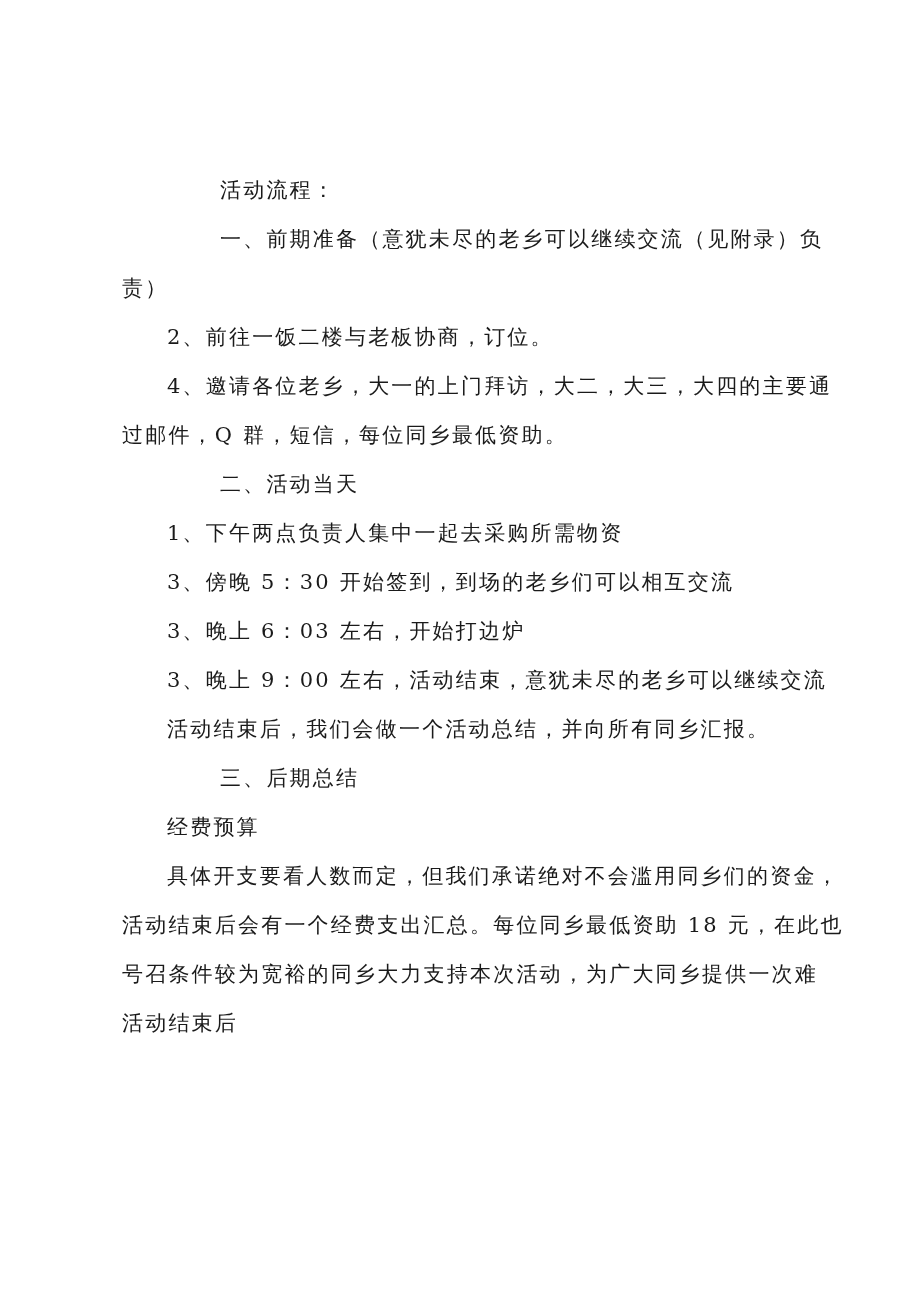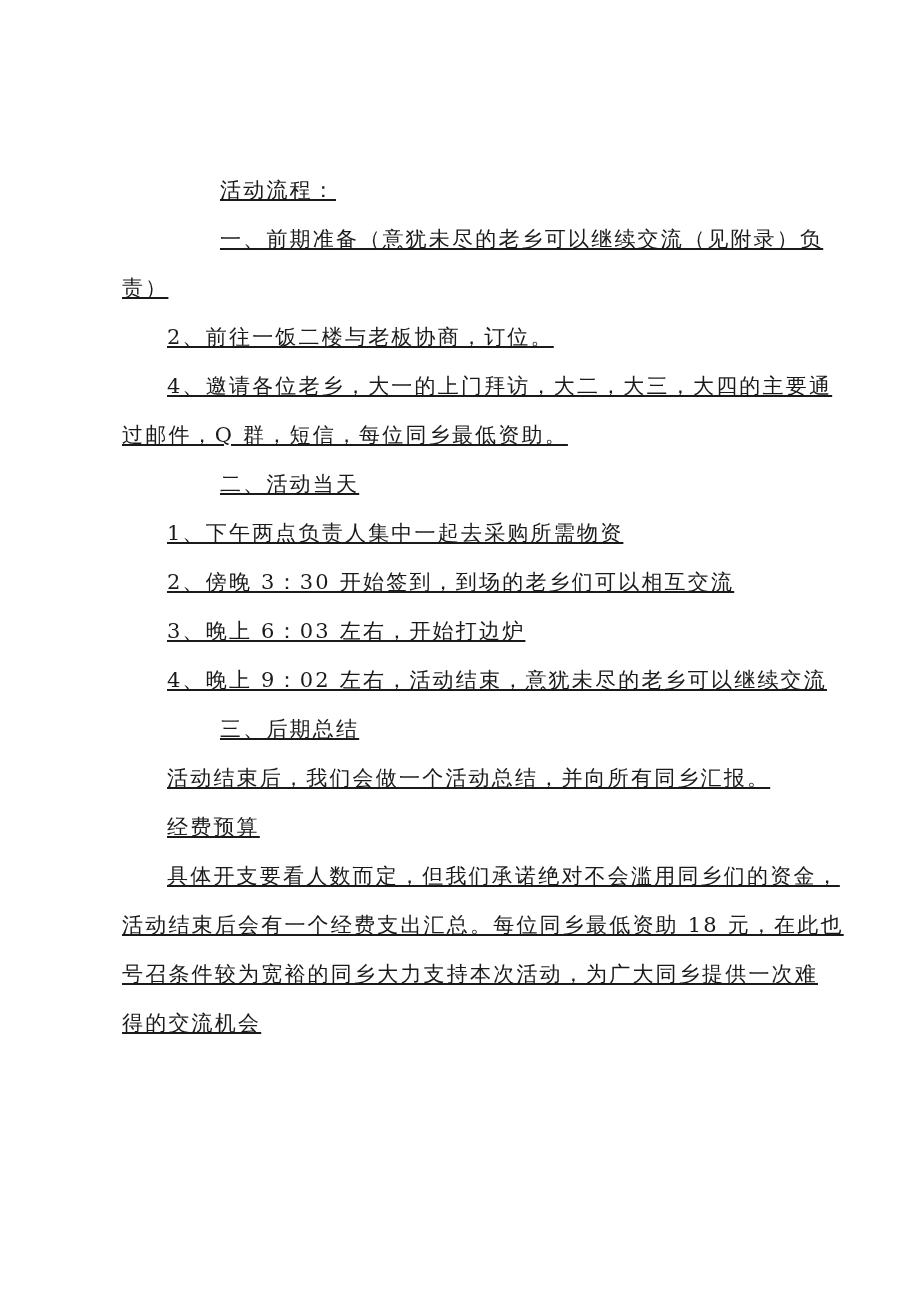--- a/index.html
+++ b/index.html
@@ -28,21 +28,20 @@
       left: 122px;
       top: 166px;
       width: 700px;
     }
     .line {
       font-size: 21px;
       line-height: 49px;
       height: 49px;
       white-space: nowrap;
       letter-spacing: 2.2px;
-      text-decoration: underline;
     }
     .ind-section { padding-left: 98px; }
     .ind-item { padding-left: 45px; }
     .ind-none { padding-left: 0; }
   </style>
 </head>
 <body>
 
 <div class="page">
   <div class="content">
@@ -53,32 +52,32 @@
       <div class="line ind-section">一、前期准备（意犹未尽的老乡可以继续交流（见附录）负</div>
       <div class="line ind-none">责）</div>
       <div class="line ind-item">2、前往一饭二楼与老板协商，订位。</div>
       <div class="line ind-item">4、邀请各位老乡，大一的上门拜访，大二，大三，大四的主要通</div>
       <div class="line ind-none">过邮件，Q 群，短信，每位同乡最低资助。</div>
     </div>
 
     <div>
       <div class="line ind-section">二、活动当天</div>
       <div class="line ind-item">1、下午两点负责人集中一起去采购所需物资</div>
-      <div class="line ind-item">2、傍晚 3：30 开始签到，到场的老乡们可以相互交流</div>
+      <div class="line ind-item">3、傍晚 5：30 开始签到，到场的老乡们可以相互交流</div>
       <div class="line ind-item">3、晚上 6：03 左右，开始打边炉</div>
-      <div class="line ind-item">4、晚上 9：02 左右，活动结束，意犹未尽的老乡可以继续交流</div>
+      <div class="line ind-item">3、晚上 9：00 左右，活动结束，意犹未尽的老乡可以继续交流</div>
     </div>
 
     <div>
+      <div class="line ind-item">活动结束后，我们会做一个活动总结，并向所有同乡汇报。</div>
       <div class="line ind-section">三、后期总结</div>
-      <div class="line ind-item">活动结束后，我们会做一个活动总结，并向所有同乡汇报。</div>
     </div>
 
     <div>
       <div class="line ind-item">经费预算</div>
       <div class="line ind-item">具体开支要看人数而定，但我们承诺绝对不会滥用同乡们的资金，</div>
       <div class="line ind-none">活动结束后会有一个经费支出汇总。每位同乡最低资助 18 元，在此也</div>
       <div class="line ind-none">号召条件较为宽裕的同乡大力支持本次活动，为广大同乡提供一次难</div>
-      <div class="line ind-none">得的交流机会</div>
+      <div class="line ind-none">活动结束后</div>
     </div>
 
   </div>
 </div>
 
 </body></html>

